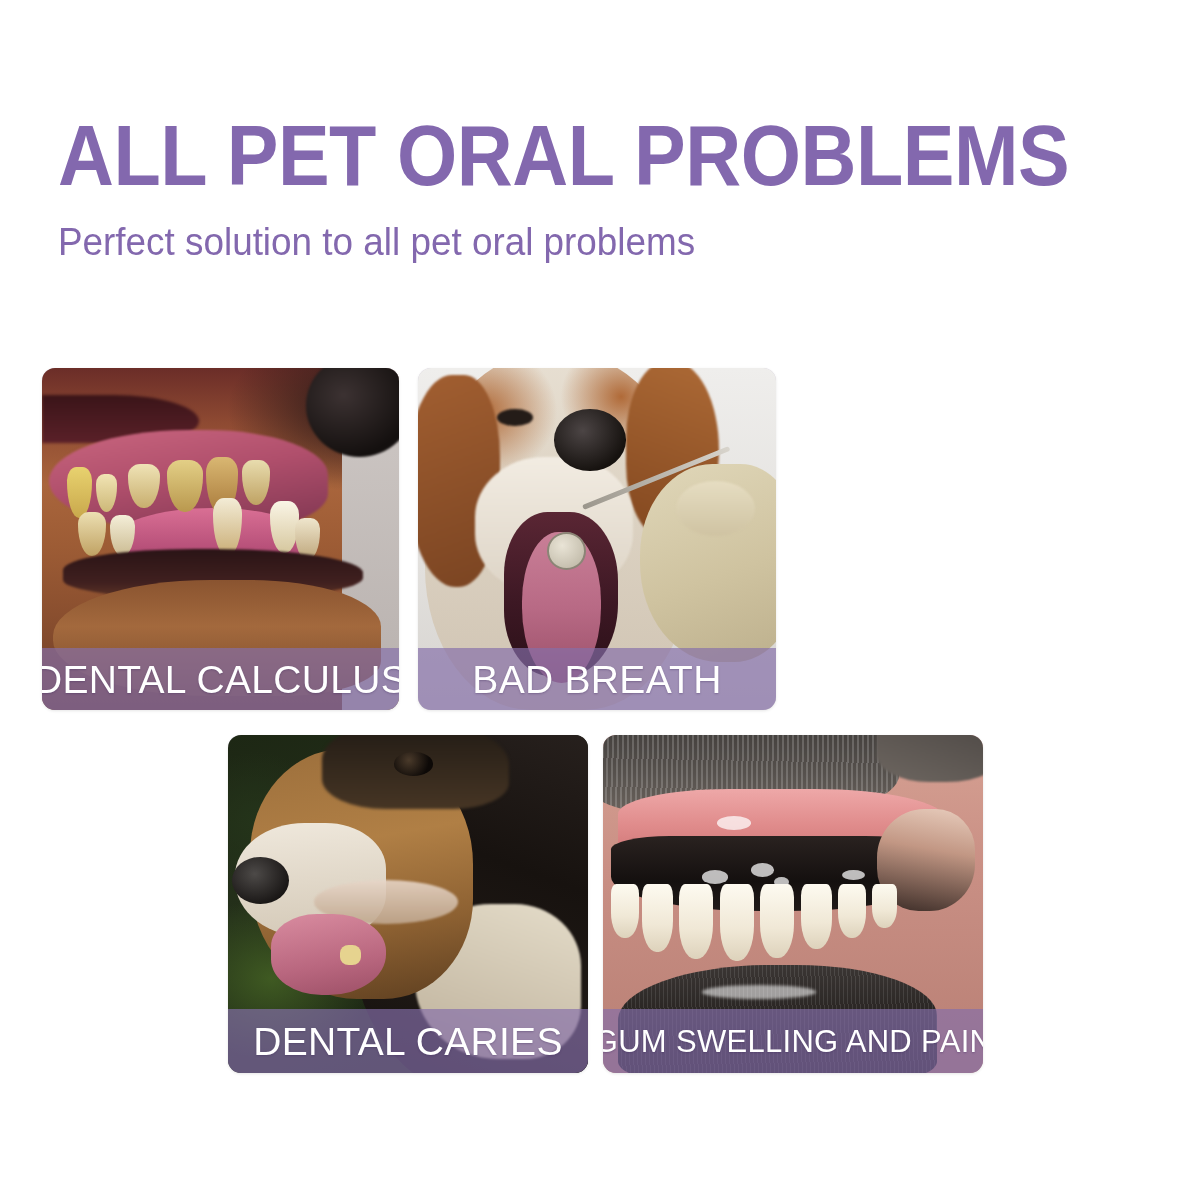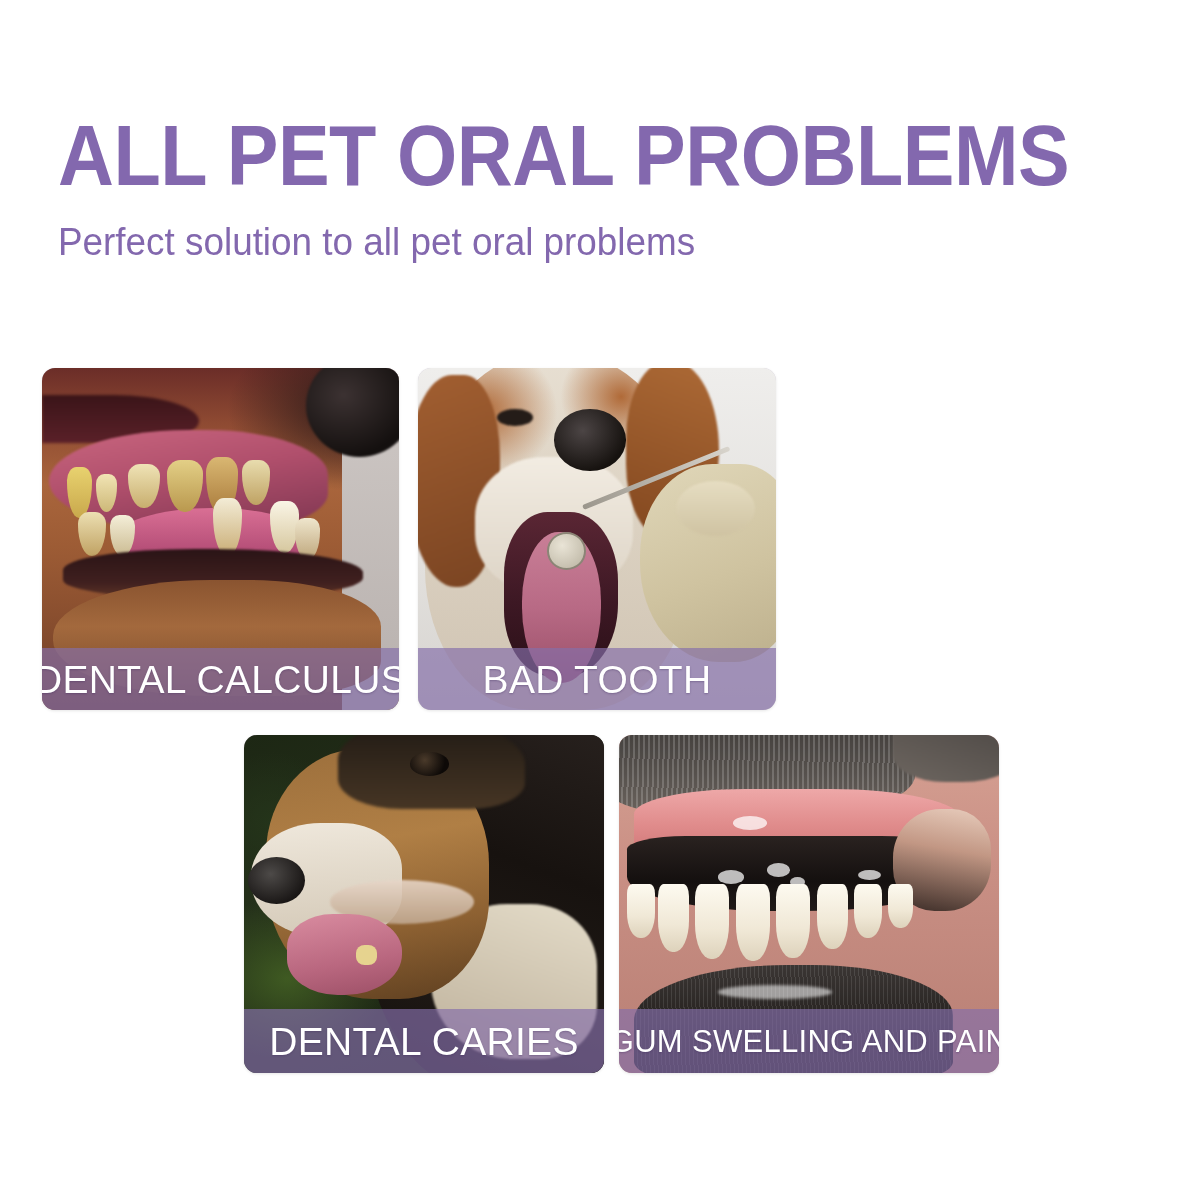--- a/index.html
+++ b/index.html
@@ -43,21 +43,21 @@
     transform-origin:left center;
     white-space:nowrap;
   }
 
   
   .grid-row {
     position:absolute;
     display:flex;
   }
   .row-top    { left:42px; top:368px; gap:19px; }
-  .row-bottom { left:244px; top:735px; gap:15px; }
+  .row-bottom { left:228px; top:735px; gap:15px; }
 
   .card {
     position:relative;
     border-radius:13px;
     overflow:hidden;
     background:#cfc7d8;
     box-shadow:0 1px 3px rgba(0,0,0,0.10);
   }
   .card-1 { width:357px; height:342px; }
   .card-2 { width:358px; height:342px; }
@@ -412,21 +412,21 @@
         <div class="nose3"></div>
         <div class="eye"></div>
         <div class="mouth"></div>
         <div class="tongue3"></div>
         <div class="probe"></div>
         <div class="glove"></div>
         <div class="glove-finger"></div>
         <div class="mirror"></div>
       </div>
       <div class="label-band">
-        <span class="label-text">BAD TOOTH</span>
+        <span class="label-text">BAD BREATH</span>
       </div>
     </div>
 
   </div>
 
   <div class="grid-row row-bottom">
 
     <div class="card card-4">
       <div class="photo p4">
         <div class="body"></div>

